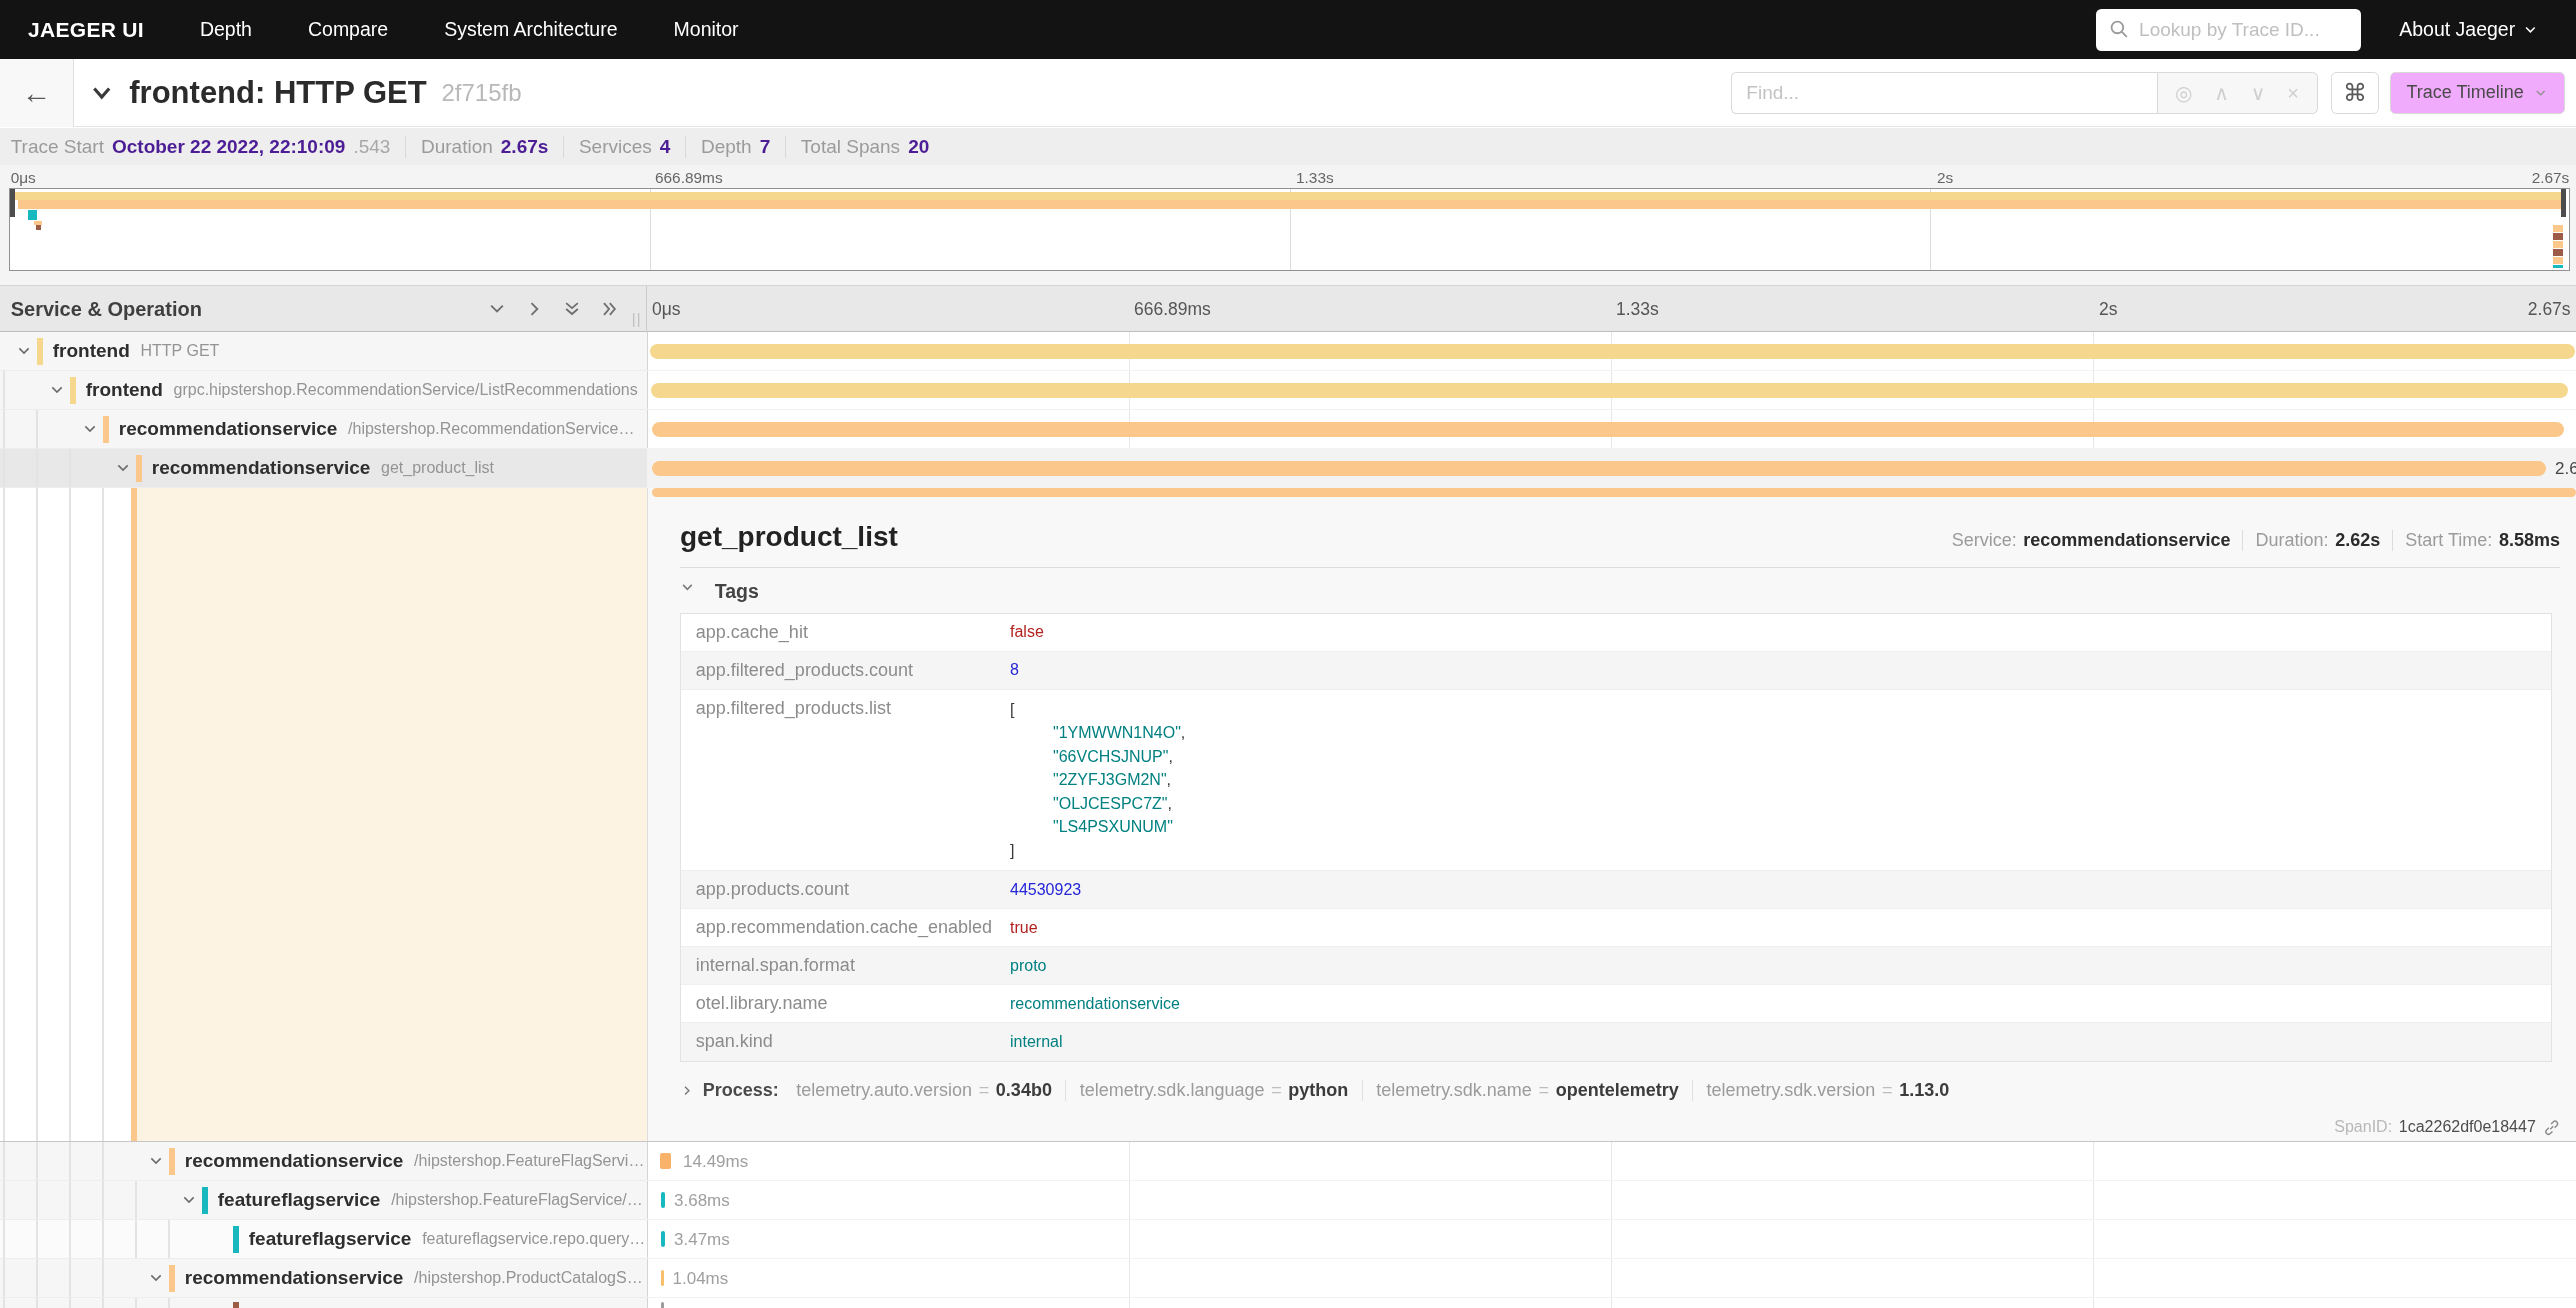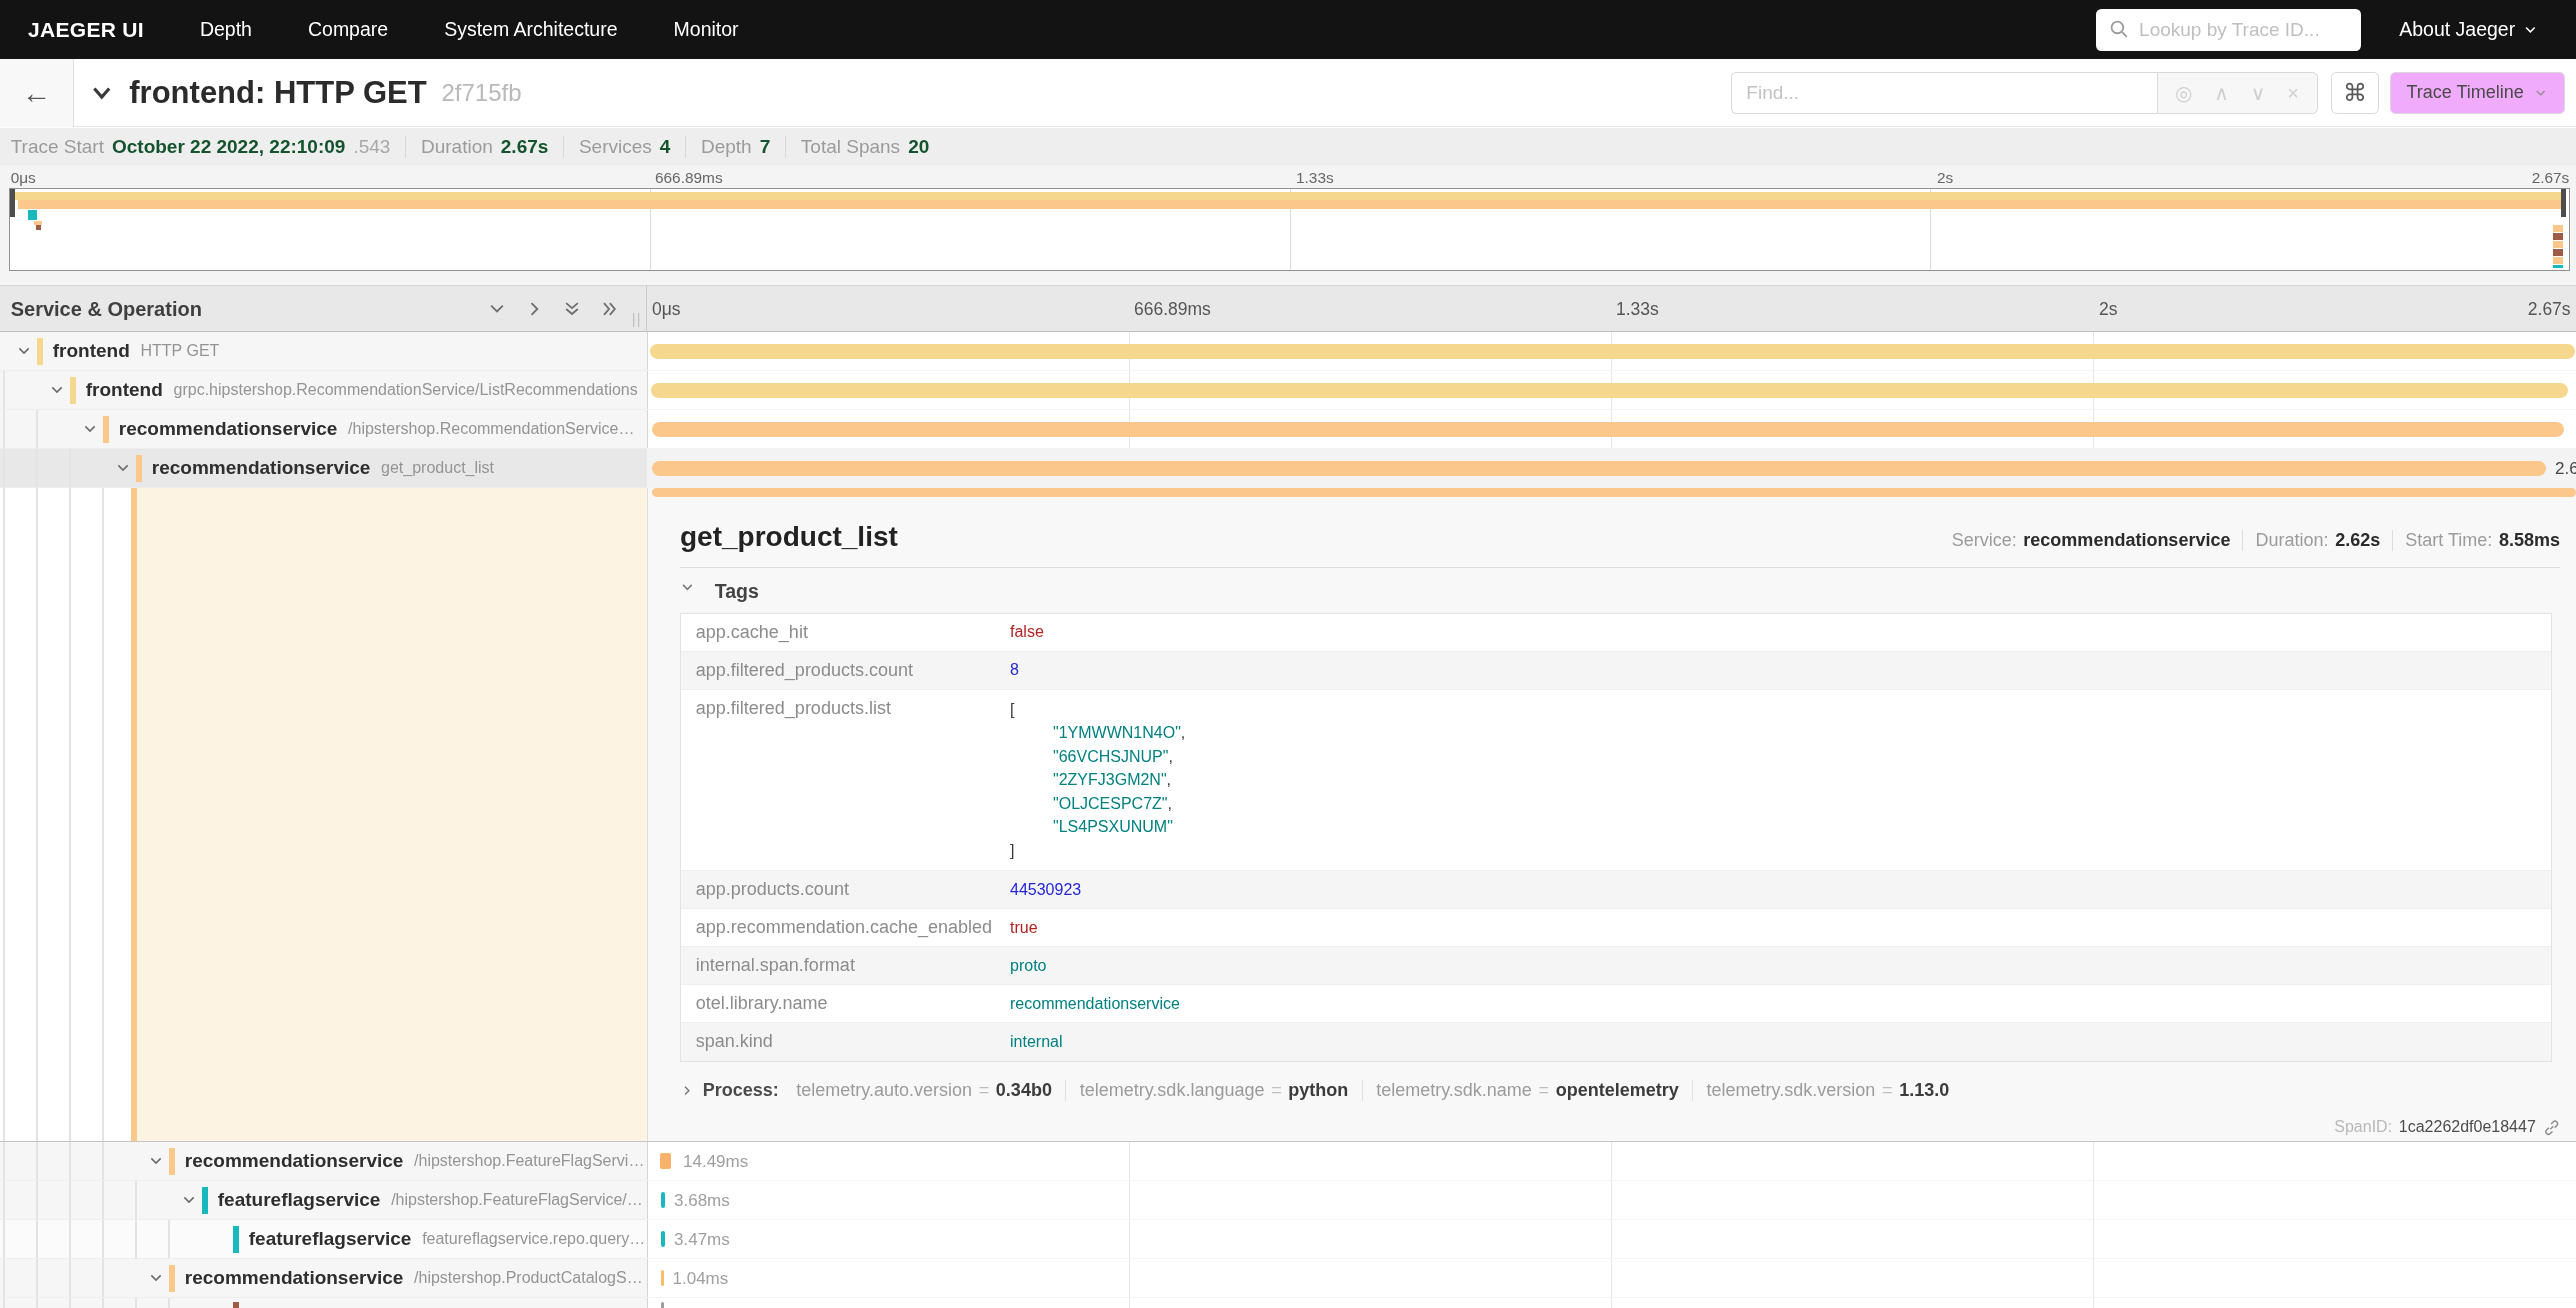--- a/index.html
+++ b/index.html
@@ -29,21 +29,21 @@
   .find-tools span { color:#cfcfcf; font-size:20px; line-height:1; cursor:pointer; }
   .kbd-btn { margin-left:13.4px; width:48px; border:0.7px solid #d9d9d9; border-radius:5.4px; background:#fff; display:flex; align-items:center; justify-content:center; font-size:24px; color:#595959; cursor:pointer; }
   .view-btn { margin-left:10.7px; width:175px; border:0.7px solid #d9d9d9; border-radius:5.4px; background:#f0abfc; display:flex; align-items:center; justify-content:center; gap:10.7px; font-size:18px; color:#4a4a4a; cursor:pointer; }
 
   
   .metabar { position:absolute; left:0; top:128px; width:2576px; height:38px; background:#eeeeee; border-bottom:0.7px solid #e0e0e0; display:flex; align-items:center; padding-left:10.7px; font-size:19px; }
   .meta-item { padding:0 14.8px; border-right:0.7px solid #d8d8d8; display:flex; align-items:baseline; gap:8px; }
   .meta-item:first-child { padding-left:0; }
   .meta-item:last-child { border-right:none; }
   .m-label { color:#9b9b9b; }
-  .m-val { color:#14532d; font-weight:bold; }
+  .m-val { color:#4c1d95; font-weight:bold; }
   .m-frac { color:#a8a8a8; }
 
   
   .minimap { position:absolute; left:0; top:165px; width:2576px; height:120px; background:#f4f4f4; }
   .mm-tick { position:absolute; top:4px; font-size:15.4px; color:#666; }
   .mm-canvas { position:absolute; left:9.4px; top:23px; width:2561px; height:83px; background:#fff; border:0.7px solid #909090; }
   .mm-grid { position:absolute; top:0; bottom:0; width:0.7px; background:#dcdcdc; }
   .mm-bar { position:absolute; }
   .mm-handle { position:absolute; width:4.7px; height:28px; top:0px; background:#4d4d4d; }
 

